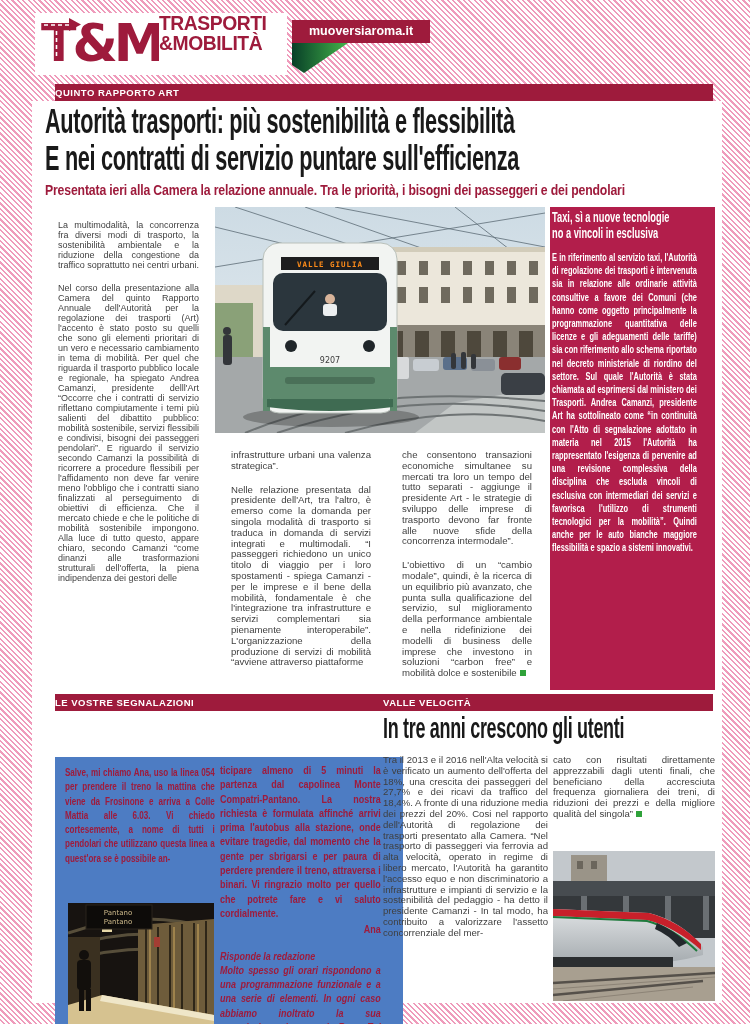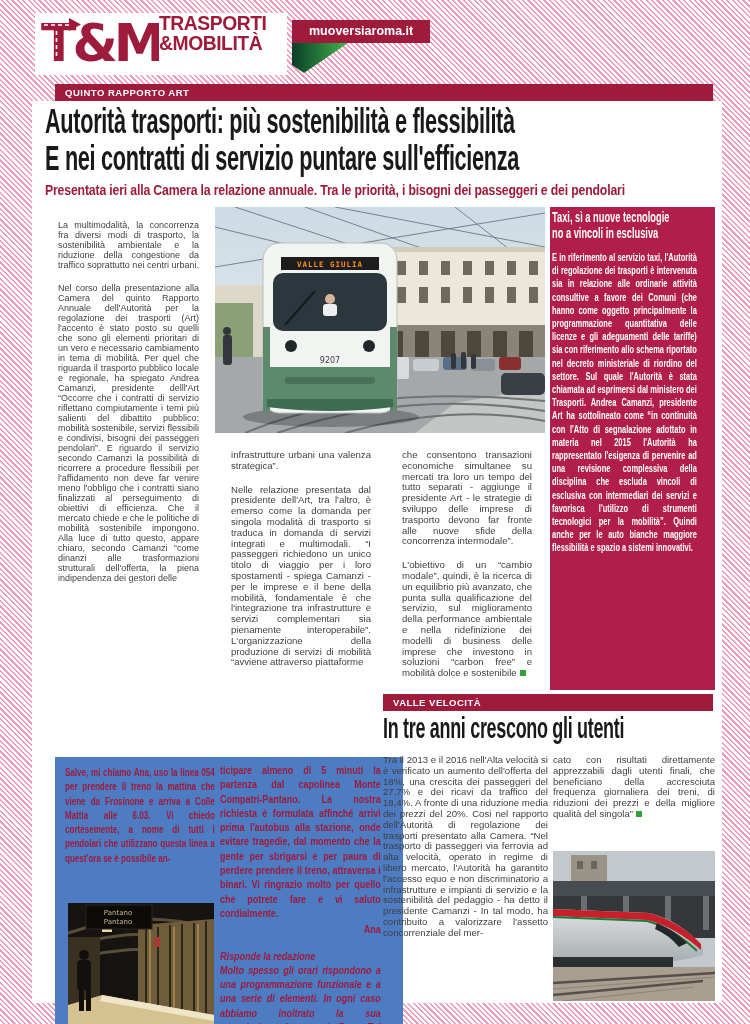--- a/index.html
+++ b/index.html
@@ -5,21 +5,21 @@
   html,body{margin:0;padding:0;background:#fff;}
   .page{position:relative;width:750px;height:1024px;overflow:hidden;
     font-family:"Liberation Sans",sans-serif;
     background:repeating-linear-gradient(45deg,#ffffff 0px,#ffffff 2.2px,#ef9bbb 2.2px,#ef9bbb 3.8px);}
   .abs{position:absolute;}
   .content-bg{left:32px;top:101px;width:690px;height:902px;background:#fff;}
   
   .logo-box{left:35px;top:13px;width:252px;height:62px;background:#fff;display:flex;padding-left:6px;box-sizing:border-box;}
   .wordmark{color:#9e1b3c;font-weight:bold;font-size:21px;line-height:20px;letter-spacing:-0.5px;transform:scaleX(0.92);transform-origin:0 50%;}
   .badge{left:292px;top:20px;height:23px;line-height:23px;background:#9e1b3c;color:#fff;font-size:12.5px;font-weight:bold;padding:0 17px;}
-  .kicker{background:#9e1b3c;color:#fff;font-size:9.5px;font-weight:bold;letter-spacing:0.5px;height:17px;line-height:17px;padding-left:10px;box-sizing:border-box;}
+  .kicker{background:#9e1b3c;color:#fff;font-size:9.5px;font-weight:bold;letter-spacing:0.5px;height:17px;line-height:17px;box-sizing:border-box;}
   .k1{left:55px;top:84px;width:658px;}
   .k2{left:55px;top:694px;width:338px;}
   .k3{left:383px;top:694px;width:330px;}
   
   .headline{color:#191919;font-weight:bold;font-size:35px;line-height:36px;letter-spacing:-0.5px;white-space:nowrap;transform:scaleX(0.62);transform-origin:0 0;width:1080px;}
   .h1a{left:45px;top:103px;} .h1b{left:45px;top:140px;}
   .standfirst{left:45px;top:181px;width:860px;color:#9e1b3c;font-weight:bold;font-size:15.5px;white-space:nowrap;transform:scaleX(0.79);transform-origin:0 0;letter-spacing:-0.2px;}
   
   .txt{color:#3f3f3f;text-align:justify;overflow:hidden;}
   .txt p{margin:13px;}
@@ -205,20 +205,21 @@
   </div>
 
   <div class="abs taxi">
     <div class="taxi-title">
       <div>Taxi, sì a nuove tecnologie</div>
       <div>no a vincoli in esclusiva</div>
     </div>
     <div class="taxi-body">E in riferimento al servizio taxi, l'Autorità di regolazione dei trasporti è intervenuta sia in relazione alle ordinarie attività consultive a favore dei Comuni (che hanno come oggetto principalmente la programmazione quantitativa delle licenze e gli adeguamenti delle tariffe) sia con riferimento allo schema riportato nel decreto ministeriale di riordino del settore. Sul quale l'Autorità è stata chiamata ad esprimersi dal ministero dei Trasporti. Andrea Camanzi, presidente Art ha sottolineato come “in continuità con l'Atto di segnalazione adottato in materia nel 2015 l'Autorità ha rappresentato l'esigenza di pervenire ad una revisione complessiva della disciplina che escluda vincoli di esclusiva con intermediari dei servizi e favorisca l'utilizzo di strumenti tecnologici per la mobilità”. Quindi anche per le auto bianche maggiore flessibilità e spazio a sistemi innovativi.</div>
   </div>
 
+  <div class="abs kicker k2">LE VOSTRE SEGNALAZIONI</div>
   <div class="abs seg-box">
     <div class="abs seg-txt sc1">Salve, mi chiamo Ana, uso la linea 054 per prendere il treno la mattina che viene da Frosinone e arriva a Colle Mattia alle 6.03. Vi chiedo cortesemente, a nome di tutti i pendolari che utilizzano questa linea a quest'ora se è possibile an-</div>
 
     <svg class="abs photo" style="left:13px;top:146px;" width="146" height="134" viewBox="0 0 146 134">
       <rect width="146" height="134" fill="#171310"></rect>
       <g stroke="#574e3a" stroke-width="3" fill="none">
         <path d="M0,30 Q73,4 146,26"></path>
           <path d="M0,44 Q73,20 146,40"></path>
           <path d="M0,58 Q73,36 146,54"></path>
       </g>

